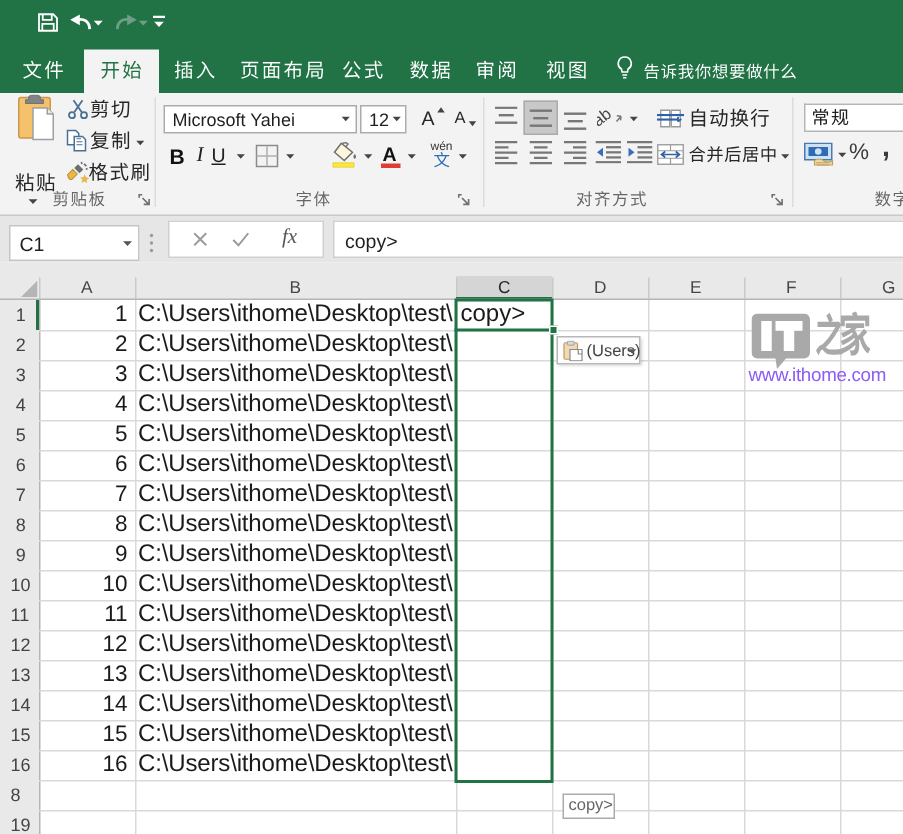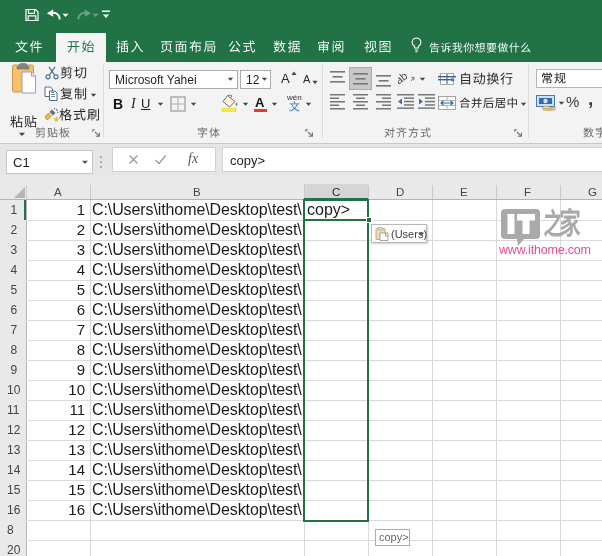--- a/index.html
+++ b/index.html
@@ -455,21 +455,21 @@
     <div class="abs" style="left:0;top:480px;width:26px;height:20px;background:#e9e9e9"></div>
     <div class="abs" style="left:0;top:500px;width:26px;height:1px;background:#c9c9c9"></div>
     <div style="position:absolute;left:7.0px;top:483px;font-size:12px;color:#444;font-weight:normal;white-space:pre;line-height:14px;">15</div>
     <div class="abs" style="left:0;top:500px;width:26px;height:20px;background:#e9e9e9"></div>
     <div class="abs" style="left:0;top:520px;width:26px;height:1px;background:#c9c9c9"></div>
     <div style="position:absolute;left:7.0px;top:503px;font-size:12px;color:#444;font-weight:normal;white-space:pre;line-height:14px;">16</div>
     <div class="abs" style="left:0;top:520px;width:26px;height:20px;background:#e9e9e9"></div>
     <div class="abs" style="left:0;top:540px;width:26px;height:1px;background:#c9c9c9"></div>
     <div style="position:absolute;left:7.0px;top:523px;font-size:12px;color:#444;font-weight:normal;white-space:pre;line-height:14px;">8</div>
     <div class="abs" style="left:0;top:540px;width:26px;height:20px;background:#e9e9e9"></div>
-    <div style="position:absolute;left:7.0px;top:543px;font-size:12px;color:#444;font-weight:normal;white-space:pre;line-height:14px;">20</div>
+    <div style="position:absolute;left:7.0px;top:543px;font-size:12px;color:#444;font-weight:normal;white-space:pre;line-height:14px;">19</div>
     <div class="abs" style="left:26px;top:200px;width:1px;height:356px;background:#b5b5b5"></div>
     <div class="abs" style="left:24px;top:200px;width:2px;height:20px;background:#217346"></div>
     <div class="abs" style="left:90px;top:200px;width:1px;height:356px;background:#d9d9d9"></div>
     <div class="abs" style="left:304px;top:200px;width:1px;height:356px;background:#d9d9d9"></div>
     <div class="abs" style="left:368px;top:200px;width:1px;height:356px;background:#d9d9d9"></div>
     <div class="abs" style="left:432px;top:200px;width:1px;height:356px;background:#d9d9d9"></div>
     <div class="abs" style="left:496px;top:200px;width:1px;height:356px;background:#d9d9d9"></div>
     <div class="abs" style="left:560px;top:200px;width:1px;height:356px;background:#d9d9d9"></div>
     <div class="abs" style="left:26px;top:220px;width:576px;height:1px;background:#d9d9d9"></div>
     <div class="abs" style="left:26px;top:240px;width:576px;height:1px;background:#d9d9d9"></div>
@@ -525,21 +525,21 @@
 <path d="M4 0 h31 a4 4 0 0 1 4 4 v22 a4 4 0 0 1-4 4 h-12 l-6 7 l-1-7 h-12 a4 4 0 0 1-4-4 v-22 a4 4 0 0 1 4-4 z" fill="#a9a9a9"></path>
 <rect x="6.5" y="5" width="7" height="20" fill="#fff"></rect>
 <path d="M16 5 h18 v6.5 h-5.5 v13.5 h-7 v-13.5 h-5.5 z" fill="#fff"></path>
     </svg>
     <div class="abs" style="left:544px;top:208px;line-height:0"><svg width="18" height="30" viewBox="40 0 920 1000" preserveAspectRatio="none" fill="#a9a9a9">
         <path d="M249 723C192 723 113 777 41 854L128 967C169 903 214 836 246 836C267 836 301 869 344 896C413 937 492 950 616 950C716 950 867 944 938 939C940 907 960 844 972 812C876 826 723 835 621 835C515 835 431 828 368 790C570 657 778 458 904 270L812 210L789 216H553L615 181C591 138 539 68 501 18L393 76C422 118 460 173 484 216H92V334H698C590 470 419 624 255 724Z"></path>
       </svg></div>
     <div class="abs" style="left:560px;top:207px;line-height:0"><svg width="20" height="31" viewBox="40 0 920 1000" preserveAspectRatio="none" fill="#a9a9a9">
         <path d="M408 56C416 72 425 91 432 110H69V338H186V219H813V338H936V110H579C568 81 551 47 535 20ZM775 391C726 440 653 497 585 544C563 500 534 458 496 422C518 407 539 391 557 375H780V274H217V375H391C300 425 181 463 67 486C87 508 117 557 129 580C222 555 320 520 407 475C417 485 426 496 435 507C347 566 184 629 59 655C81 680 105 721 119 747C233 712 381 647 481 584C487 596 492 609 496 622C396 706 203 792 45 828C68 854 94 897 107 927C240 886 398 813 513 734C513 781 501 819 484 835C470 856 453 859 430 859C406 859 375 858 338 854C360 887 370 935 371 968C401 969 430 970 453 969C505 968 537 958 572 922C624 878 647 763 619 643L650 624C700 761 780 868 900 926C917 896 952 850 979 828C864 782 784 681 744 564C789 534 834 501 874 470Z"></path>
       </svg></div>
-    <div style="position:absolute;left:499px;top:243px;font-size:12.5px;color:#ec4899;font-weight:normal;white-space:pre;line-height:14.5px;letter-spacing:-0.2px">www.ithome.com</div>
+    <div style="position:absolute;left:499px;top:243px;font-size:12.5px;color:#8b5cf6;font-weight:normal;white-space:pre;line-height:14.5px;letter-spacing:-0.2px">www.ithome.com</div>
     <div class="abs" style="left:303px;top:199px;width:66px;height:323px;border:2px solid #217346"></div>
     <div class="abs" style="left:303px;top:219px;width:66px;height:2px;background:#217346"></div>
     <div class="abs" style="left:366px;top:217px;width:6px;height:6px;background:#217346;border:1px solid #fff"></div>
     <div class="abs" style="left:371px;top:224px;width:56px;height:19px;background:#fdfdfd;border:1px solid #b8b8b8;box-shadow:1px 1px 2px rgba(0,0,0,0.18)"></div>
     <svg class="abs" style="left:375px;top:227px" width="14" height="14" viewBox="0 0 14 14">
 <rect x="1" y="1.5" width="9" height="11" rx="1" fill="#f0d9b5" stroke="#bd9a60" stroke-width="0.8"></rect>
 <rect x="3.2" y="0.5" width="4.6" height="2.6" rx="0.6" fill="#d9d9d9" stroke="#9a9a9a" stroke-width="0.6"></rect>
 <path d="M5 6 h8 v7.5 h-8 z" fill="#fff" stroke="#8a8a8a" stroke-width="0.8"></path>
 <path d="M10.5 6 v3 h2.5" fill="none" stroke="#8a8a8a" stroke-width="0.8"></path>
     </svg>

